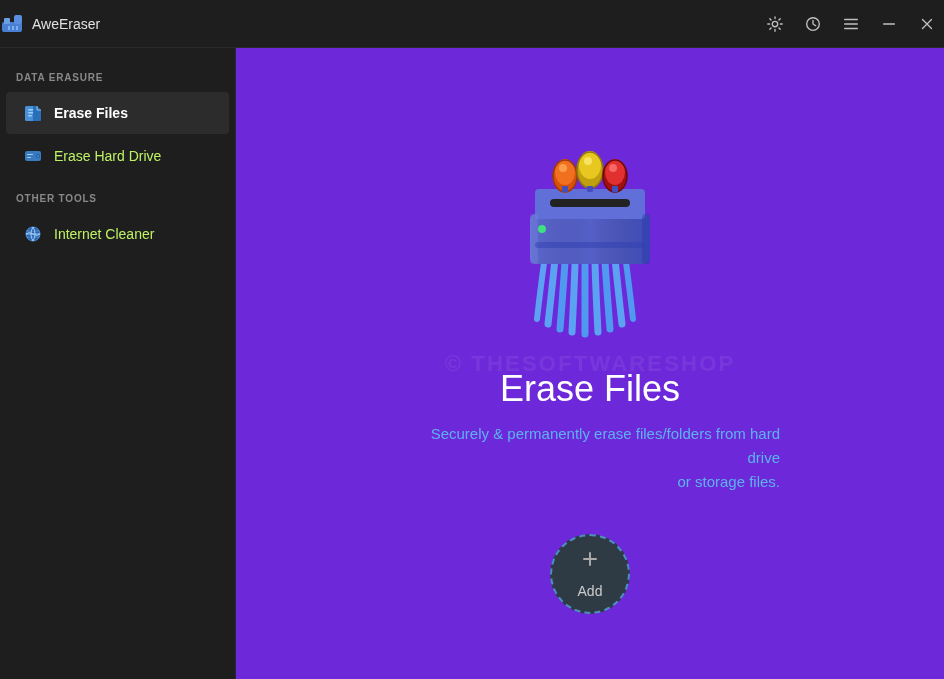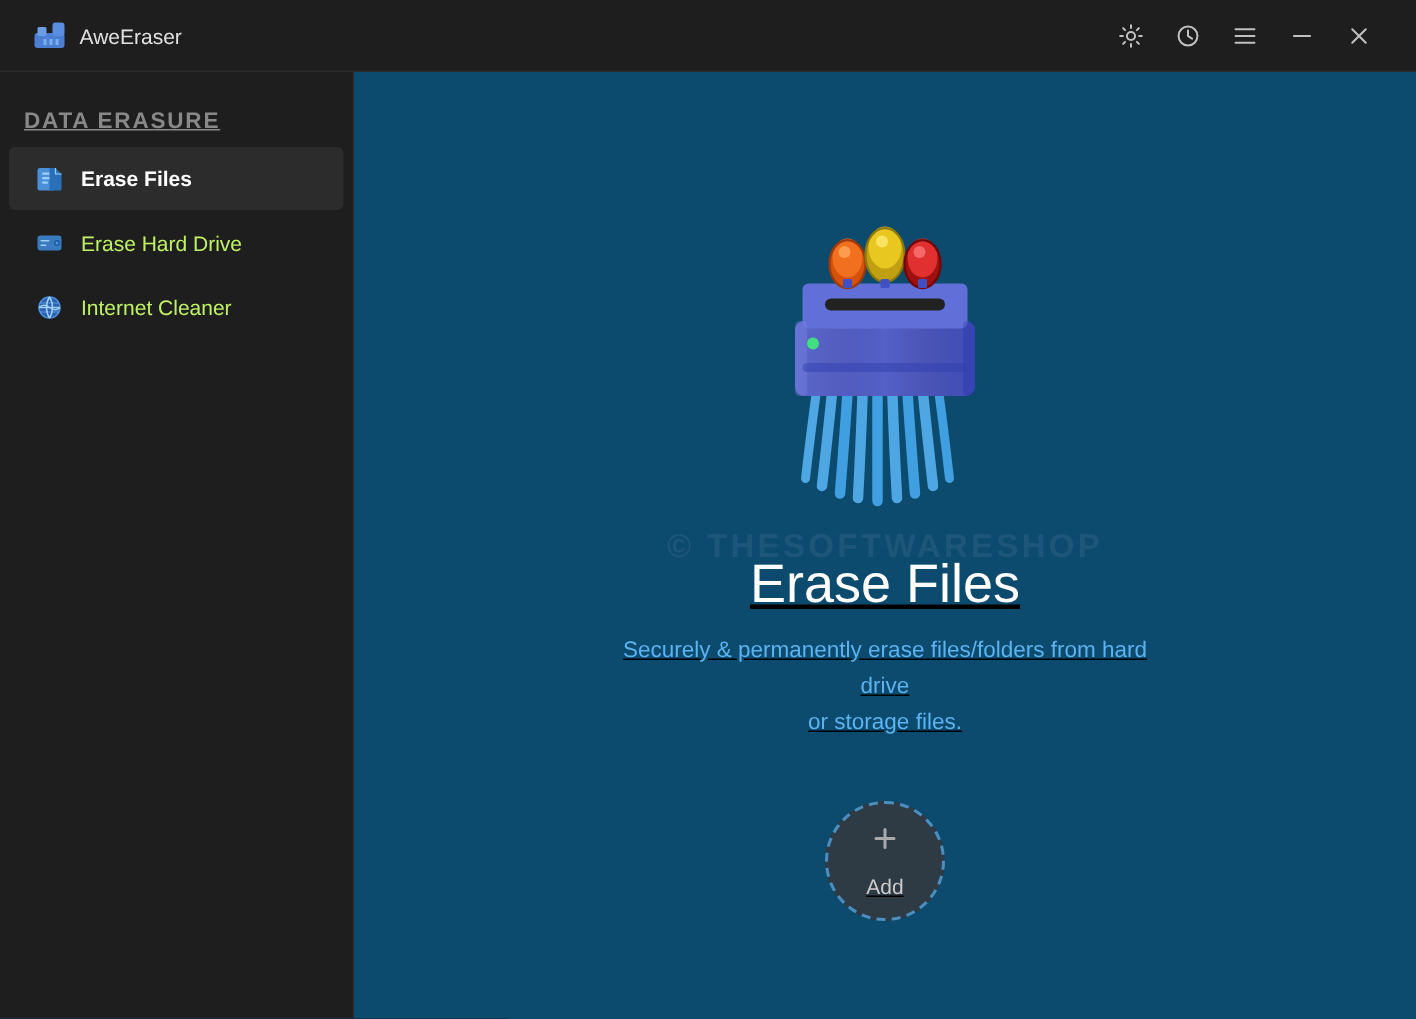--- a/index.html
+++ b/index.html
@@ -12,21 +12,21 @@
       display: flex;
       flex-direction: column;
     }
 
     
     .title-bar {
       display: flex;
       align-items: center;
       background: #1e1e1e;
       height: 48px;
-      padding: 0 21px;
+      padding: 0 0;
       border-bottom: 1px solid #2a2a2a;
       flex-shrink: 0;
     }
     .title-bar-logo {
       width: 24px;
       height: 24px;
       margin-right: 8px;
       display: flex;
       align-items: center;
       justify-content: center;
@@ -68,26 +68,25 @@
     .sidebar {
       width: 236px;
       background: #1e1e1e;
       flex-shrink: 0;
       padding: 16px 0;
       border-right: 1px solid #2a2a2a;
       overflow-y: auto;
     }
     .sidebar-section-label {
       color: #888;
-      font-size: 15px;
+      font-size: 10px;
       font-weight: 700;
       letter-spacing: 0.08em;
       padding: 0 16px 8px 16px;
       margin-top: 8px;
-      text-decoration: underline;
     }
     .sidebar-item {
       display: flex;
       align-items: center;
       padding: 10px 16px;
       cursor: pointer;
       border-radius: 4px;
       margin: 1px 6px;
       color: #bef264;
       font-size: 14px;
@@ -104,28 +103,27 @@
       margin-right: 10px;
       display: flex;
       align-items: center;
       justify-content: center;
       flex-shrink: 0;
     }
 
     
     .content-area {
       flex: 1;
-      background: #0c4a6e;
+      background: #6d28d9;
       display: flex;
       flex-direction: column;
       align-items: center;
       justify-content: center;
       position: relative;
       padding: 20px;
-      text-decoration: underline;
     }
 
     .watermark {
       position: absolute;
       top: 50%;
       left: 50%;
       transform: translate(-50%, -50%);
       color: rgba(255,255,255,0.07);
       font-size: 22px;
       font-weight: 700;
@@ -147,21 +145,21 @@
     .content-title {
       color: #fff;
       font-size: 36px;
       font-weight: 400;
       margin-bottom: 12px;
       z-index: 1;
     }
     .content-desc {
       color: #aaa;
       font-size: 15px;
-      text-align: center;
+      text-align: right;
       line-height: 1.6;
       max-width: 380px;
       z-index: 1;
     }
     .content-desc span {
       color: #5cb3f0;
     }
 
     .add-btn-container {
       margin-top: 40px;
@@ -263,20 +261,21 @@
           <circle cx="15" cy="10" r="2" fill="#1a5a9f"></circle>
           <circle cx="15" cy="10" r="1" fill="#4a9adf"></circle>
           <rect x="4" y="8" width="6" height="1" rx="0.5" fill="#9cd0f5"></rect>
           <rect x="4" y="11" width="4" height="1" rx="0.5" fill="#9cd0f5"></rect>
         </svg>
       </div>
       <span>Erase Hard Drive</span>
     </div>
 
 
+    <div class="sidebar-section-label" style="margin-top:16px;">OTHER TOOLS</div>
 
 
     <div class="sidebar-item">
       <div class="item-icon">
         <svg width="20" height="20" viewBox="0 0 20 20">
           <circle cx="10" cy="10" r="7" fill="#2a60af" stroke="#4a8fdf" stroke-width="1"></circle>
           <path d="M3 10 Q6 7 10 10 Q14 13 17 10" fill="none" stroke="#9cd0f5" stroke-width="1"></path>
           <path d="M10 3 Q8 6 8 10 Q8 14 10 17" fill="none" stroke="#9cd0f5" stroke-width="1"></path>
           <path d="M10 3 Q12 6 12 10 Q12 14 10 17" fill="none" stroke="#9cd0f5" stroke-width="1"></path>
           <path d="M3 10h14" stroke="#9cd0f5" stroke-width="1"></path>

